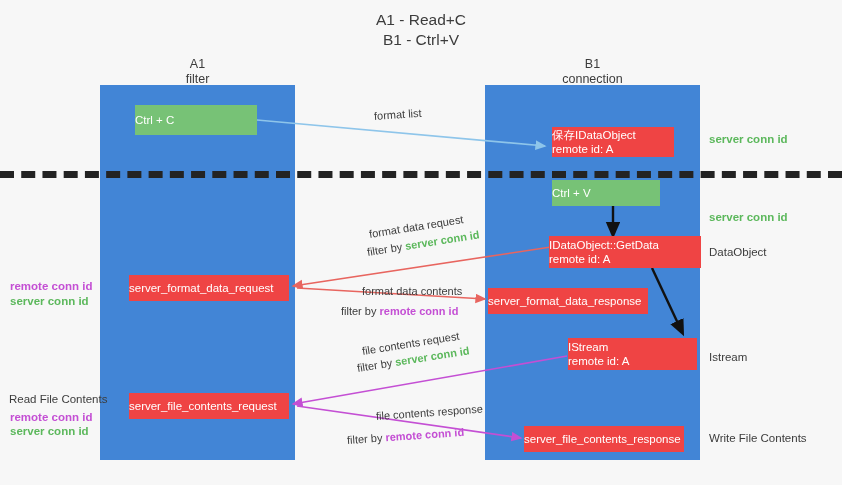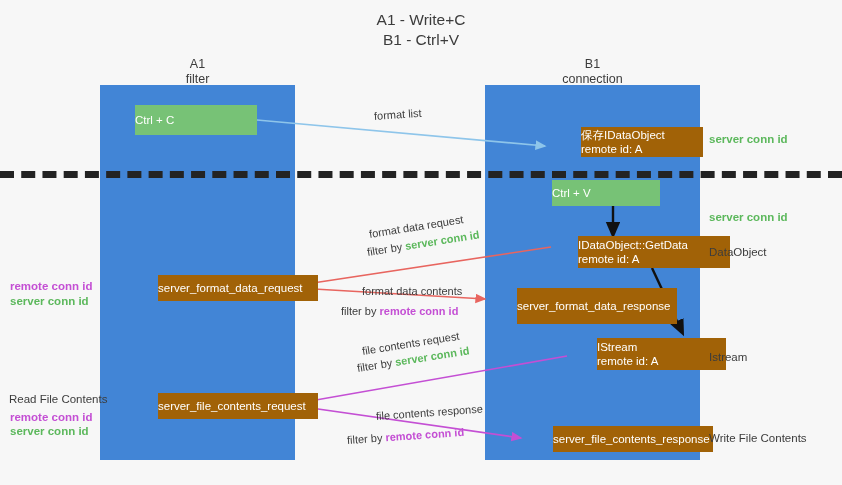--- a/index.html
+++ b/index.html
@@ -53,21 +53,21 @@
     flex-direction: column;
     align-items: flex-start;
     justify-content: center;
     color: #ffffff;
     font-size: 11.5px;
     line-height: 14px;
     text-align: center;
     box-sizing: border-box;
   }
   .box.green { background: #77c276; }
-  .box.orange { background: #a16207; margin-left: 29px; }
+  .box.orange { background: #ef4444; }
   .box .l2 { display: block; }
 
   .side-label {
     position: absolute;
     font-size: 11.5px;
     line-height: 15px;
   }
   .green-text { color: #5cb85c; font-weight: bold; }
   .magenta-text { color: #c44fd4; font-weight: bold; }
   .dark-text { color: #3c3c3c; }
@@ -95,21 +95,21 @@
     height: 485px;
     pointer-events: none;
   }
 </style>
 </head>
 <body>
 
 <div id="canvas">
 
   <div id="title">
-    <span>A1 - Write+C</span>
+    <span>A1 - Read+C</span>
     <span>B1 - Ctrl+V</span>
   </div>
 
   <div class="col-header" id="hdr-a1">
     <span class="hdr-name">A1</span>
     <span class="hdr-sub">filter</span>
   </div>
   <div class="col-header" id="hdr-b1">
     <span class="hdr-name">B1</span>
     <span class="hdr-sub">connection</span>
@@ -171,21 +171,21 @@
 
   <div class="box orange" style="left:568px; top:338px; width:129px; height:32px;">
     <span>IStream</span>
     <span class="l2">remote id: A</span>
   </div>
 
   <div class="box orange" style="left:129px; top:275px; width:160px; height:26px;">
     <span>server_format_data_request</span>
   </div>
 
-  <div class="box orange" style="left:488px; top:288px; width:160px; height:36px;">
+  <div class="box orange" style="left:488px; top:288px; width:160px; height:26px;">
     <span>server_format_data_response</span>
   </div>
 
   <div class="box orange" style="left:129px; top:393px; width:160px; height:26px;">
     <span>server_file_contents_request</span>
   </div>
 
   <div class="box orange" style="left:524px; top:426px; width:160px; height:26px;">
     <span>server_file_contents_response</span>
   </div>

